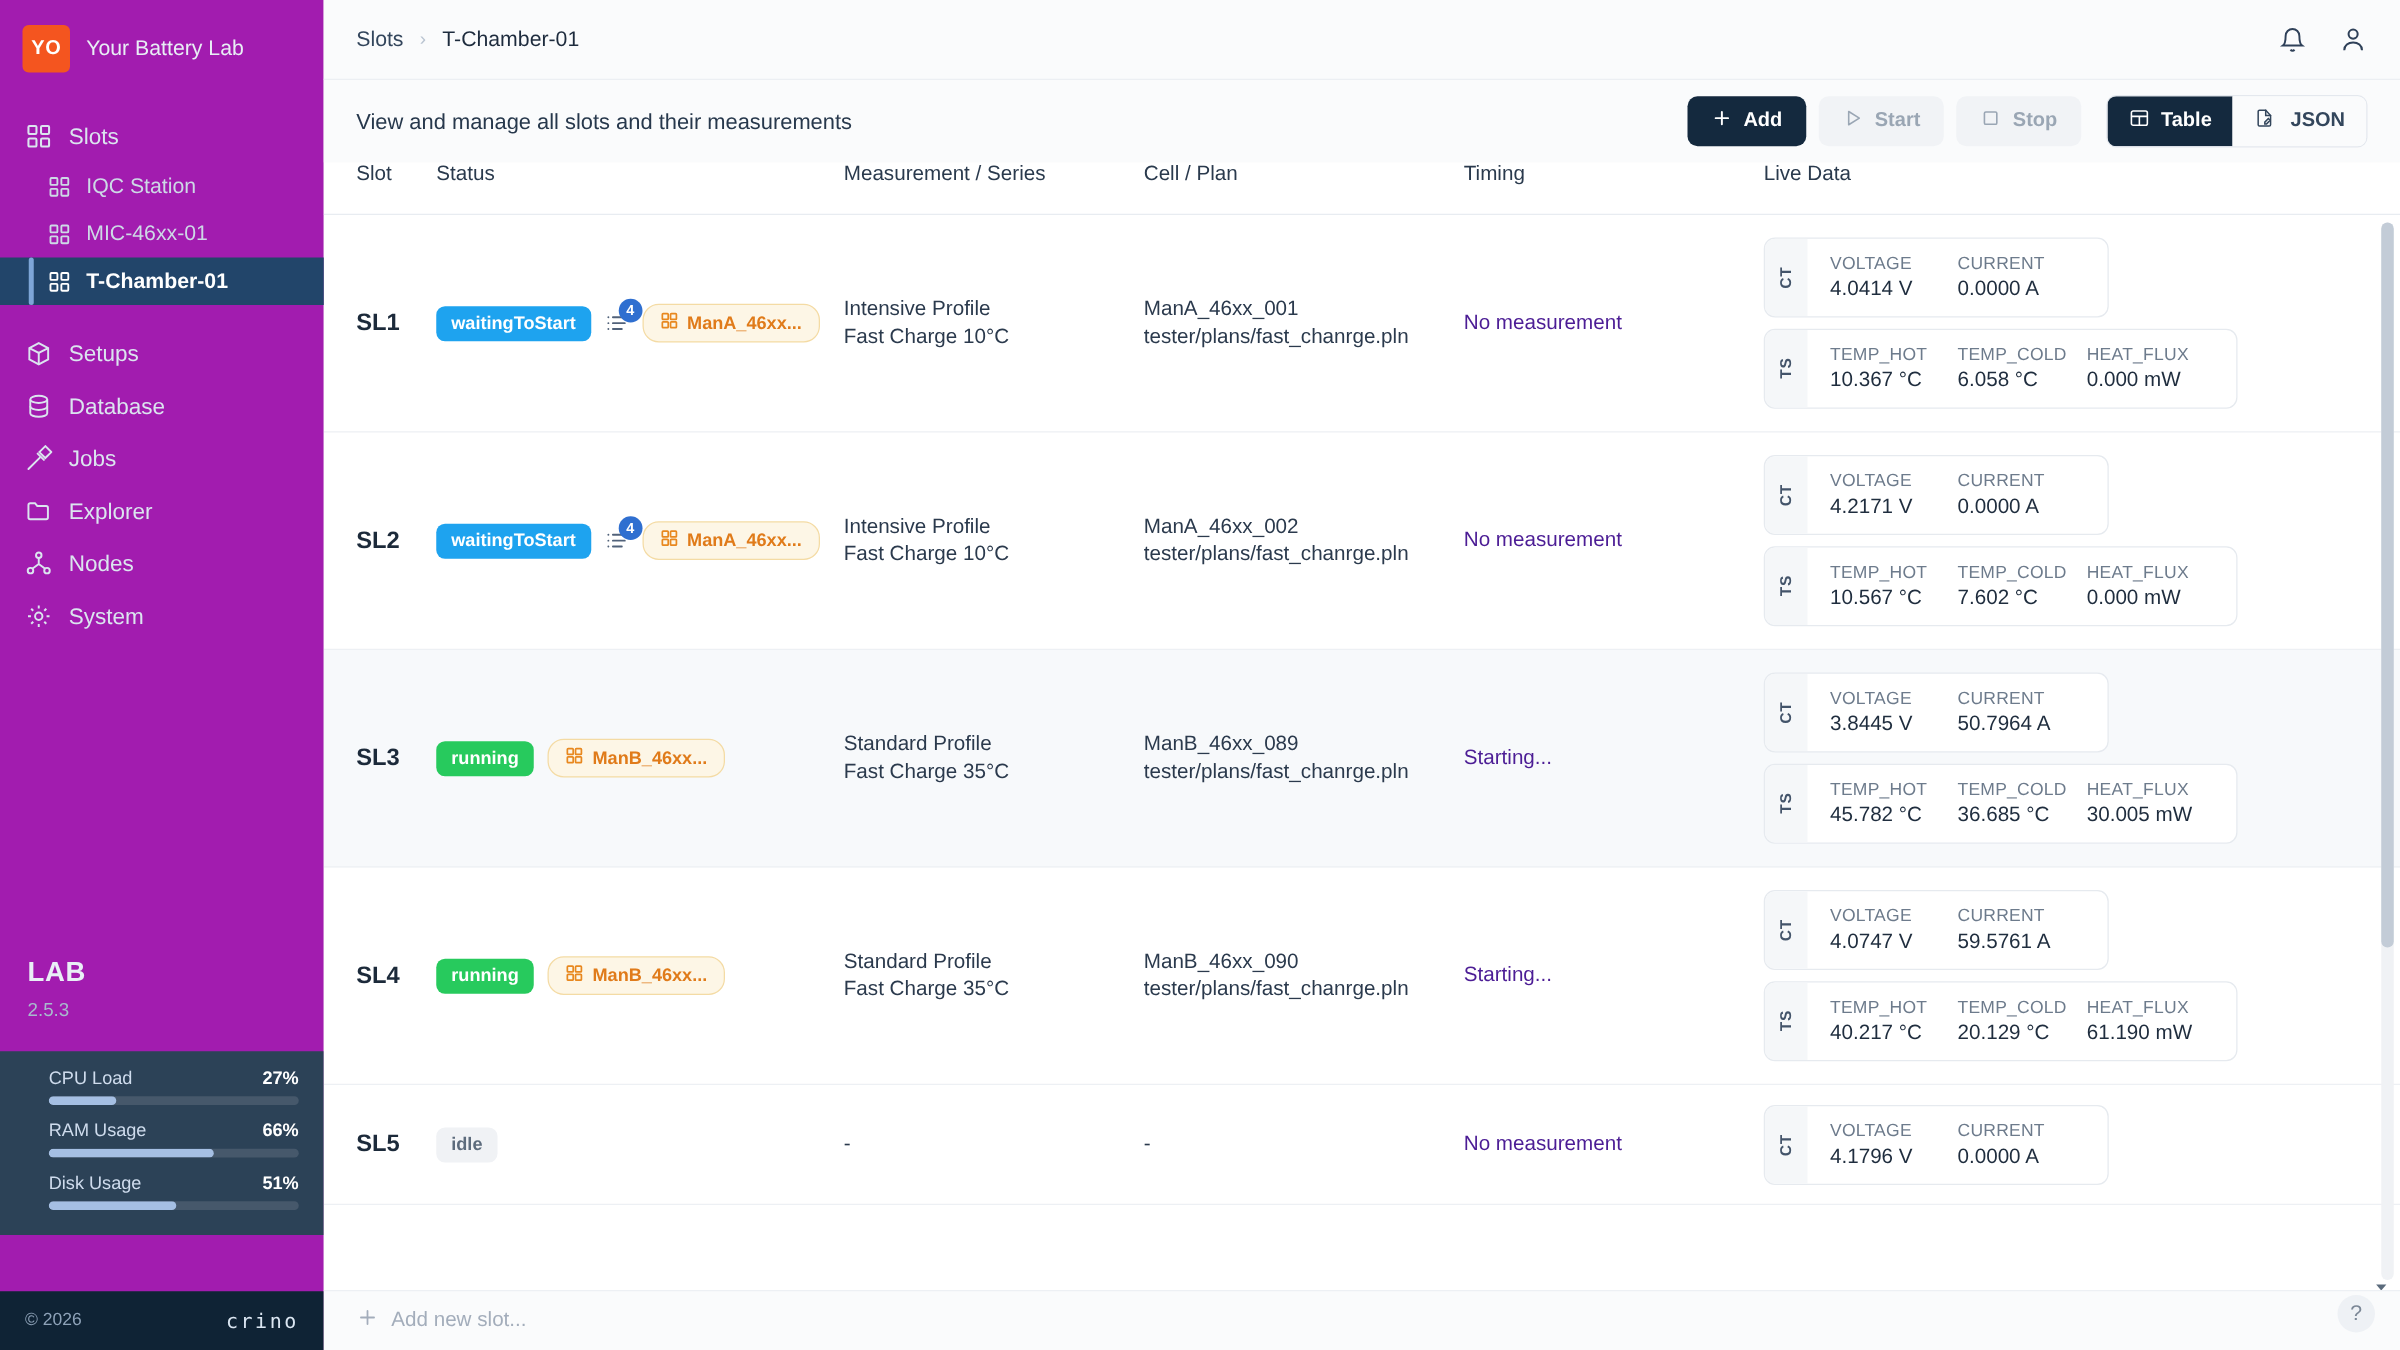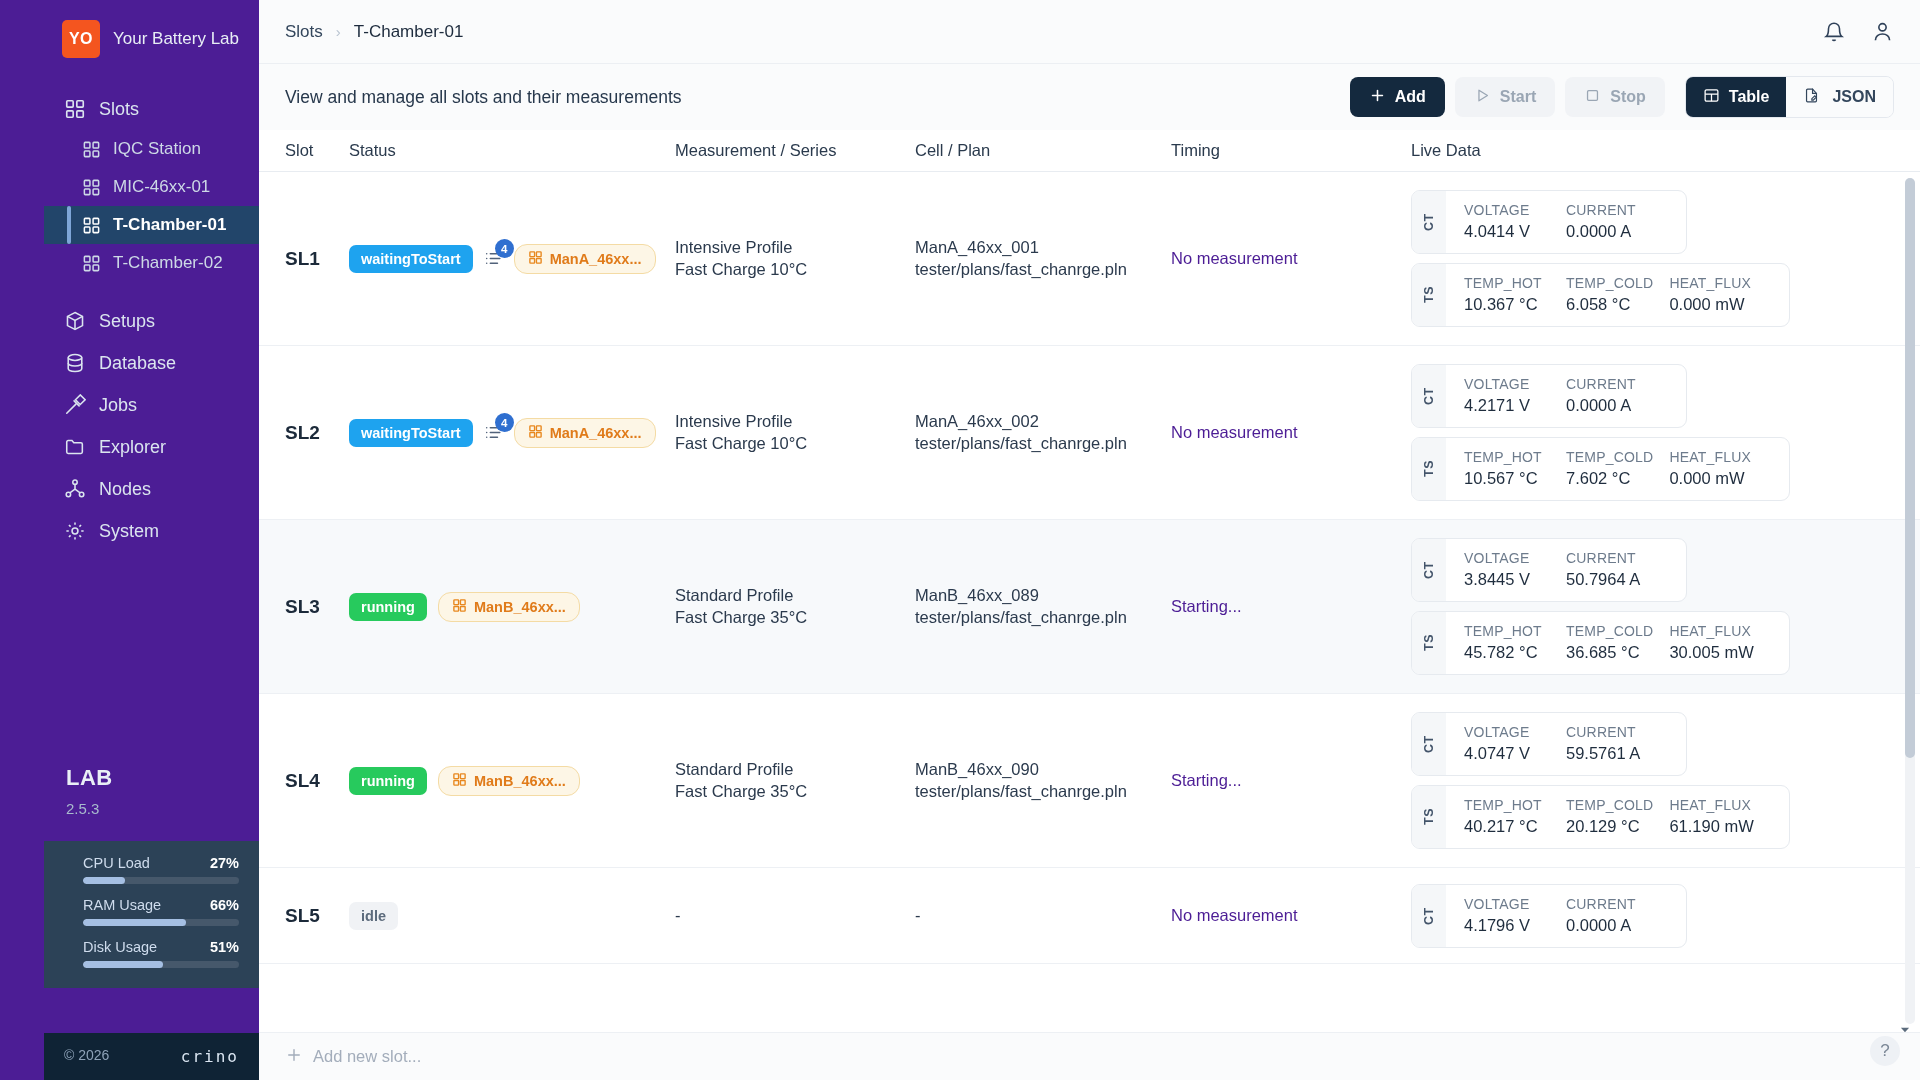--- a/index.html
+++ b/index.html
@@ -7,25 +7,24 @@
     width: 1920px; height: 1080px;
     font-family: "Liberation Sans", sans-serif;
     background: #ffffff;
     overflow: hidden;
   }
   .app { display: flex; width: 1920px; height: 1080px; }
 
   
   .sidebar {
     width: 259px; height: 1080px;
-    background: #4c1d95;
+    background: #a21caf;
     display: flex; flex-direction: column;
     flex-shrink: 0;
     color: #d7e2ee;
-    padding-left: 44px;
   }
   .brand { display: flex; align-items: center; gap: 13px; padding: 20px 18px 16px 18px; }
   .brand-logo {
     width: 38px; height: 38px; background: #f4551f; border-radius: 5px;
     display: flex; align-items: center; justify-content: center;
     color: #fff; font-weight: bold; font-size: 16px; letter-spacing: .5px;
     flex-shrink: 0;
   }
   .brand-name { font-size: 17px; line-height: 1.27; color: #e8eef5; max-width: 140px; }
 
@@ -110,21 +109,21 @@
   .seg > div {
     display: flex; align-items: center; gap: 9px;
     height: 40px; padding: 0 17px; font-size: 16px; font-weight: bold; cursor: pointer;
   }
   .seg .on { background: #14293e; color: #fff; }
   .seg .off { background: #fafbfc; color: #33465c; gap: 12px; }
 
   
   .table-wrap { flex: 1; position: relative; overflow: hidden; }
   .thead {
-    display: flex; align-items: center; height: 42px;
+    display: flex; align-items: flex-start; height: 42px;
     padding: 0 26px; border-bottom: 1px solid #e8ecf1;
     font-size: 16.5px; color: #2a3a4d; background: #ffffff;
   }
   .tbody { position: absolute; top: 42px; left: 0; right: 0; bottom: 48px; overflow: hidden; }
   .row {
     display: flex; align-items: center;
     padding: 0 26px; border-bottom: 1px solid #edf0f4;
     min-height: 174px;
   }
   .row.alt { background: #f7f9fb; }
@@ -262,31 +261,20 @@
           <svg viewBox="0 0 24 24" width="19" height="19" fill="none" stroke="#ffffff" stroke-width="1.9">
             <rect x="3" y="3" width="7" height="7" rx="1"></rect>
               <rect x="14" y="3" width="7" height="7" rx="1"></rect>
             <rect x="3" y="14" width="7" height="7" rx="1"></rect>
               <rect x="14" y="14" width="7" height="7" rx="1"></rect>
           </svg>
         </span>
         <span>T-Chamber-01</span>
       </div>
 
-      <div class="nav-sub">
-        <span class="ic">
-          <svg viewBox="0 0 24 24" width="19" height="19" fill="none" stroke="#cdd9e6" stroke-width="1.9">
-            <rect x="3" y="3" width="7" height="7" rx="1"></rect>
-              <rect x="14" y="3" width="7" height="7" rx="1"></rect>
-            <rect x="3" y="14" width="7" height="7" rx="1"></rect>
-              <rect x="14" y="14" width="7" height="7" rx="1"></rect>
-          </svg>
-        </span>
-        <span>T-Chamber-02</span>
-      </div>
 
       <div class="nav-group">
         <div class="nav-item">
           <span class="ic">
             <svg viewBox="0 0 24 24" width="22" height="22" fill="none" stroke="#dbe5ef" stroke-width="1.7">
               <path d="M12 2.8 20.2 7v10L12 21.2 3.8 17V7z"></path>
                 <path d="M3.8 7 12 11.3 20.2 7"></path>
                 <path d="M12 11.3v9.9"></path>
             </svg>
           </span>

